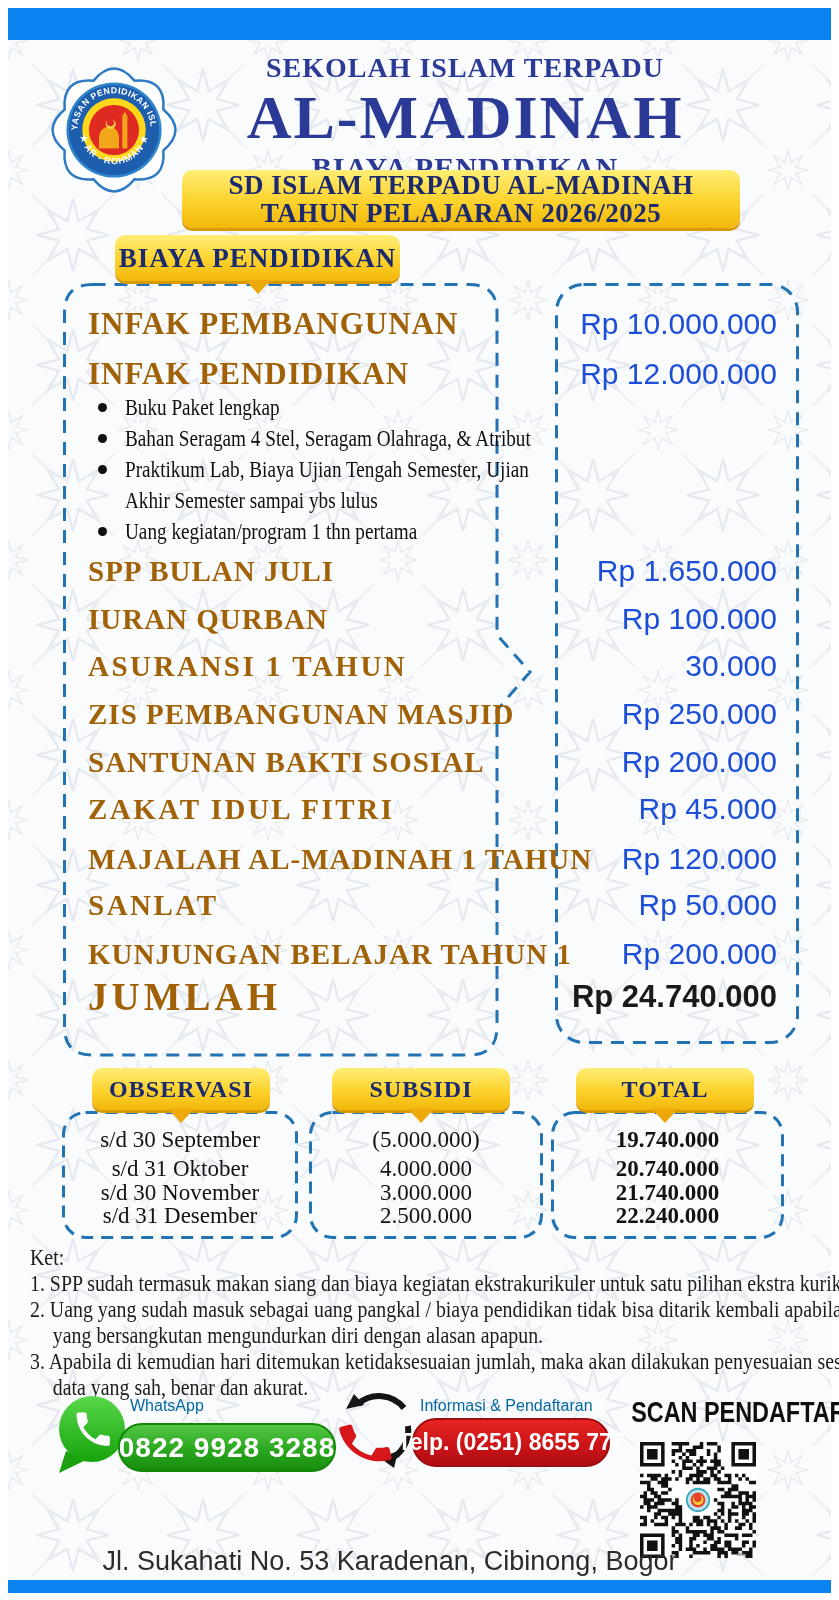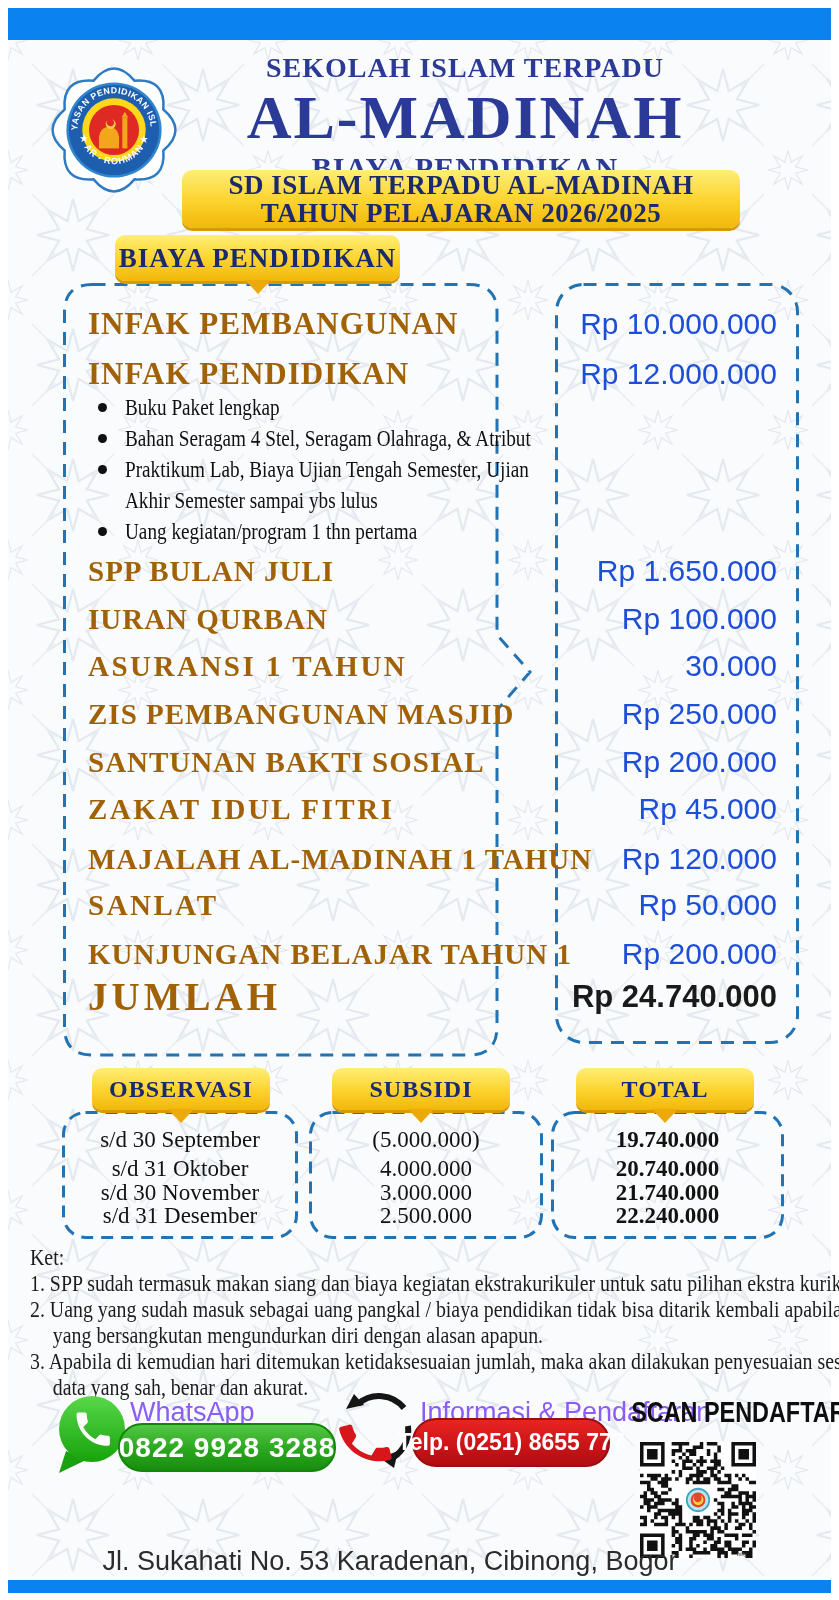--- a/index.html
+++ b/index.html
@@ -42,21 +42,21 @@
   .notes .indent{padding-left:27px;}
   
   .pill{position:absolute;border-radius:24px;display:flex;align-items:center;justify-content:center;
         color:#ffffff;font-weight:bold;white-space:nowrap;}
   .pill.green{background:linear-gradient(180deg,#54c646 0%,#2aa71e 55%,#188d0e 100%);border:2px solid #128707;}
   .pill.red{background:linear-gradient(180deg,#e82421 0%,#c91317 60%,#b00e12 100%);border:2px solid #9c0c10;}
   .linkpill{position:absolute;left:168px;top:1481px;width:455px;height:64px;border-radius:32px;
         background:linear-gradient(180deg,#ffec62 0%,#fbd01f 55%,#efb70b 100%);box-shadow:0 3px 0 #cf9702;
         display:flex;flex-direction:column;align-items:center;justify-content:center;
         color:#203579;font-weight:bold;text-align:center;}
-  .label-txt{position:absolute;font-size:27px;color:#8b5cf6;white-space:nowrap;}
+  .label-txt{position:absolute;font-size:16px;color:#0369a1;white-space:nowrap;}
 </style>
 </head>
 <body>
 
 <div class="page">
 
   <svg class="abs" style="left:8px;top:40px;" width="823" height="1540">
     <defs>
       <path id="star8" d="M36,0 L13.9,5.7 L25.5,25.5 L5.7,13.9 L0,36 L-5.7,13.9 L-25.5,25.5 L-13.9,5.7 L-36,0 L-13.9,-5.7 L-25.5,-25.5 L-5.7,-13.9 L0,-36 L5.7,-13.9 L25.5,-25.5 L13.9,-5.7 Z" fill="none" stroke="#e4e9f0" stroke-width="2.2"></path>
       <pattern id="geo" patternUnits="userSpaceOnUse" width="130" height="130">

